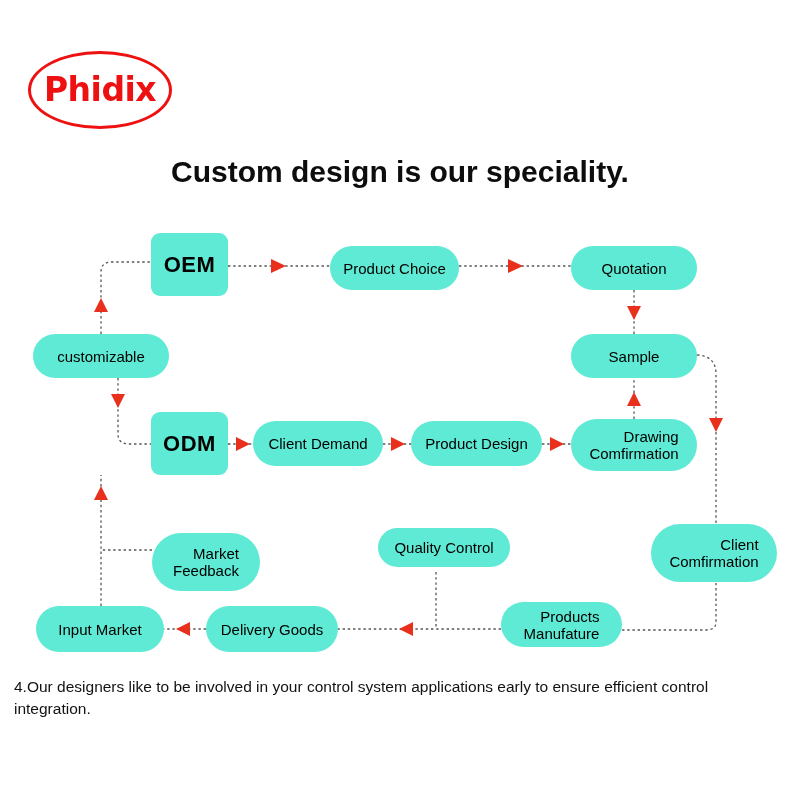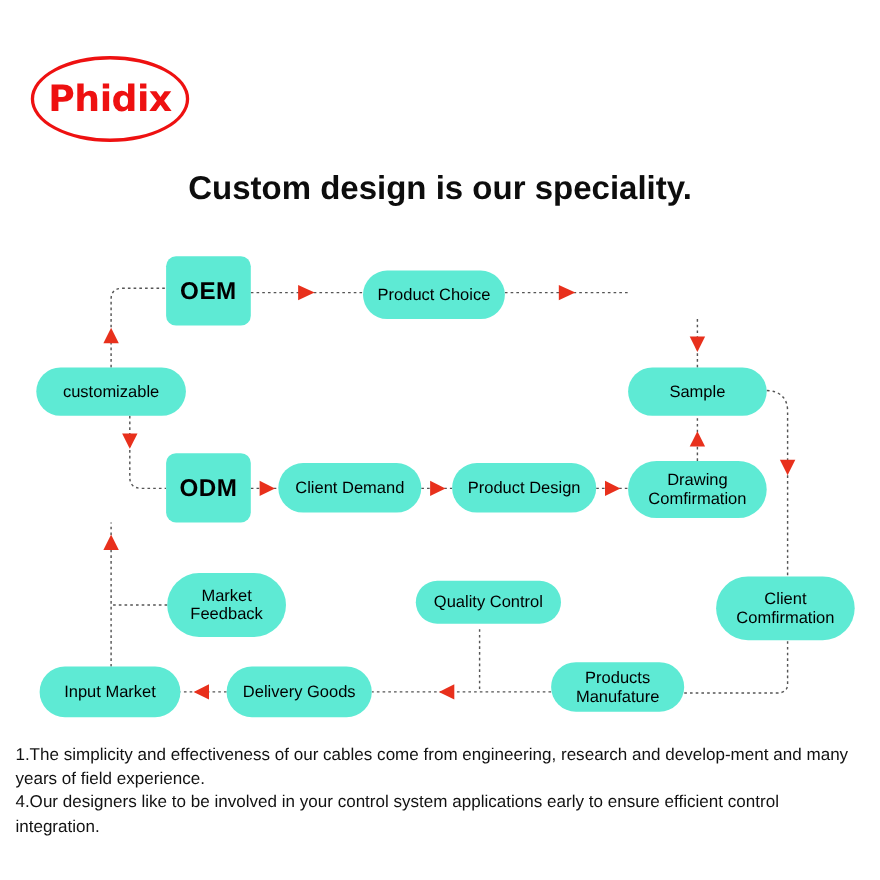--- a/index.html
+++ b/index.html
@@ -90,20 +90,21 @@
     justify-content: center;
     text-align: center;
     font-size: 15px;
     line-height: 17px;
     box-sizing: border-box;
     padding: 2px 6px;
     z-index: 3;
   }
   .node.pill {
     border-radius: 999px;
+    text-align: right;
   }
   .node.square {
     border-radius: 9px;
     font-size: 22px;
     font-weight: bold;
     letter-spacing: 0.5px;
   }
 
   
   #footer-notes {
@@ -188,43 +189,43 @@
       <path d="M585,622 L585,636 L571,629 Z"></path>
       <path d="M413,622 L413,636 L399,629 Z"></path>
       <path d="M190,622 L190,636 L176,629 Z"></path>
     </g>
   </svg>
 
   <div class="node square" style="left:151px;top:233px;width:77px;height:63px;">OEM</div>
 
   <div class="node pill" style="left:330px;top:246px;width:129px;height:44px;">Product Choice</div>
 
+  <div class="node pill" style="left:571px;top:246px;width:126px;height:44px;">Quotation</div>
 
   <div class="node pill" style="left:33px;top:334px;width:136px;height:44px;">customizable</div>
 
   <div class="node pill" style="left:571px;top:334px;width:126px;height:44px;">Sample</div>
 
   <div class="node square" style="left:151px;top:412px;width:77px;height:63px;">ODM</div>
 
   <div class="node pill" style="left:253px;top:421px;width:130px;height:45px;">Client Demand</div>
 
   <div class="node pill" style="left:411px;top:421px;width:131px;height:45px;">Product Design</div>
 
   <div class="node pill multiline" style="left:571px;top:419px;width:126px;height:52px;">Drawing<br>Comfirmation</div>
 
-  <div class="node pill multiline" style="left:152px;top:521px;width:108px;height:58px;">Market<br>Feedback</div>
+  <div class="node pill multiline" style="left:152px;top:533px;width:108px;height:58px;">Market<br>Feedback</div>
 
   <div class="node pill" style="left:378px;top:528px;width:132px;height:39px;">Quality Control</div>
 
   <div class="node pill multiline" style="left:651px;top:524px;width:126px;height:58px;">Client<br>Comfirmation</div>
 
   <div class="node pill" style="left:36px;top:606px;width:128px;height:46px;">Input Market</div>
 
   <div class="node pill" style="left:206px;top:606px;width:132px;height:46px;">Delivery Goods</div>
 
   <div class="node pill multiline" style="left:501px;top:602px;width:121px;height:45px;">Products<br>Manufature</div>
 
 </div>
 
 <div id="footer-notes">
-  <p>1.The simplicity and effectiveness of our cables come from engineering, research and develop-ment and many years of field experience.</p>
   <p>4.Our designers like to be involved in your control system applications early to ensure efficient control integration.</p>
 </div>
 
 </body></html>

